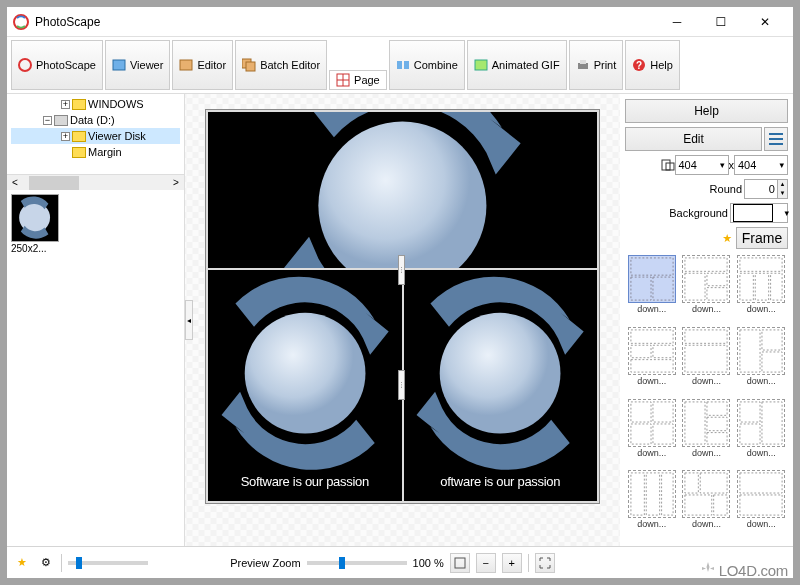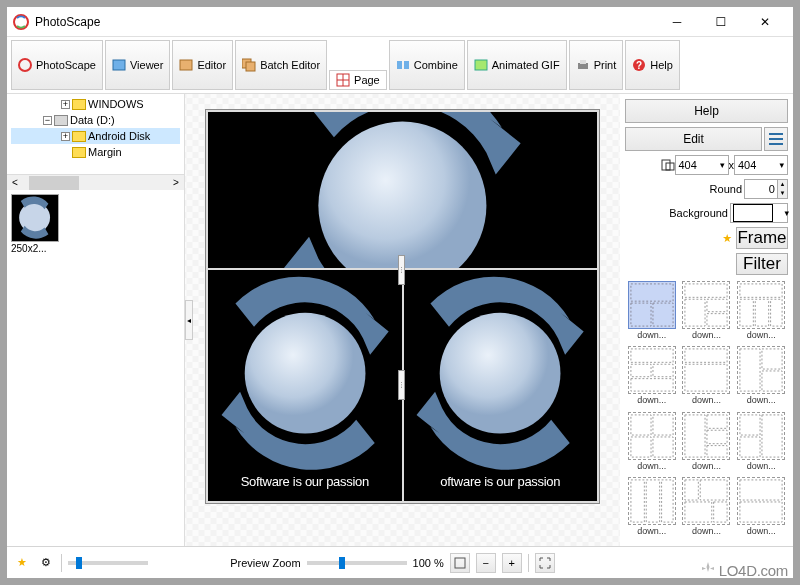--- a/index.html
+++ b/index.html
@@ -58,21 +58,21 @@
   .field-row label { margin-right: 2px; }
   .numbox { width: 44px; height: 20px; border: 1px solid #aaa; display: flex; }
   .numbox input { width: 100%; border: none; font-size: 11px; padding: 0 2px; text-align: right; }
   .spinner { width: 14px; display: flex; flex-direction: column; }
   .spinner div { flex: 1; border-left: 1px solid #aaa; font-size: 6px; text-align: center; line-height: 8px; background: #eee; }
   .select-like { width: 54px; height: 20px; border: 1px solid #aaa; display: flex; align-items: center; padding-left: 3px; font-size: 11px; position: relative; }
   .select-like::after { content: '▾'; position: absolute; right: 3px; font-size: 9px; }
   .bg-swatch { width: 40px; height: 18px; border: 1px solid #000; background: #fff; position: relative; }
   .bg-swatch::after { content: '▾'; position: absolute; right: -17px; top: 3px; font-size: 9px; }
   .bg-wrap { width: 58px; height: 20px; border: 1px solid #aaa; display: flex; align-items: center; padding-left: 2px; }
-  .side-btn { width: 52px; height: 22px; border: 1px solid #adadad; background: linear-gradient(#f4f4f4,#e8e8e8); font-size: 17px; cursor: pointer; }
+  .side-btn { width: 52px; height: 22px; border: 1px solid #adadad; background: linear-gradient(#f4f4f4,#e8e8e8); font-size: 14px; cursor: pointer; }
 
   .layout-grid { flex: 1; display: grid; grid-template-columns: repeat(3, 1fr); gap: 1px; overflow: hidden; margin-top: 2px; }
   .layout-cell { display: flex; flex-direction: column; align-items: center; }
   .layout-thumb { width: 48px; height: 48px; border: 1px dashed #999; background: #fff; position: relative; }
   .layout-thumb.sel { background: #c8d6f5; border: 1px solid #6688cc; }
   .layout-lbl { font-size: 9px; margin-top: 1px; color: #333; }
 
   
   .statusbar { height: 32px; border-top: 1px solid #d5d5d5; display: flex; align-items: center; padding: 0 6px; gap: 8px; background: #fff; font-size: 11px; }
   .status-left { display: flex; gap: 6px; align-items: center; }
@@ -206,21 +206,21 @@
             <span>WINDOWS</span>
           </div>
         <div class="tree-row indent1">
             <span class="expander">−</span>
             <span style="width:14px;height:11px;background:#d8d8d8;border:1px solid #888;display:inline-block"></span>
             <span>Data (D:)</span>
           </div>
         <div class="tree-row indent2 sel">
             <span class="expander">+</span>
             <span class="folder-ico"></span>
-            <span>Android Disk</span>
+            <span>Viewer Disk</span>
           </div>
         <div class="tree-row indent2">
             <span style="width:9px"></span>
             <span class="folder-ico"></span>
             <span>Margin</span>
           </div>
       </div>
       <div class="hscroll">
         <span class="arrow">&lt;</span>
         <span class="thumb"></span>
@@ -322,23 +322,20 @@
       <div class="field-row">
         <label>Background</label>
         <div class="bg-wrap">
             <div class="bg-swatch"></div>
           </div>
       </div>
       <div class="field-row" style="gap:4px">
         <span style="color:#f5b301">★</span>
         <button class="side-btn">Frame</button>
       </div>
-      <div class="field-row">
-        <button class="side-btn">Filter</button>
-      </div>
 
       <div class="layout-grid">
         <div class="layout-cell">
             <div class="layout-thumb sel"><svg viewBox="0 0 48 48">
                 <rect x="2" y="2" width="44" height="18" fill="none" stroke="#889" stroke-dasharray="2"></rect>
                 <rect x="2" y="22" width="21" height="24" fill="none" stroke="#889" stroke-dasharray="2"></rect>
                 <rect x="25" y="22" width="21" height="24" fill="none" stroke="#889" stroke-dasharray="2"></rect>
               </svg></div>
             <div class="layout-lbl">down...</div>
           </div>

